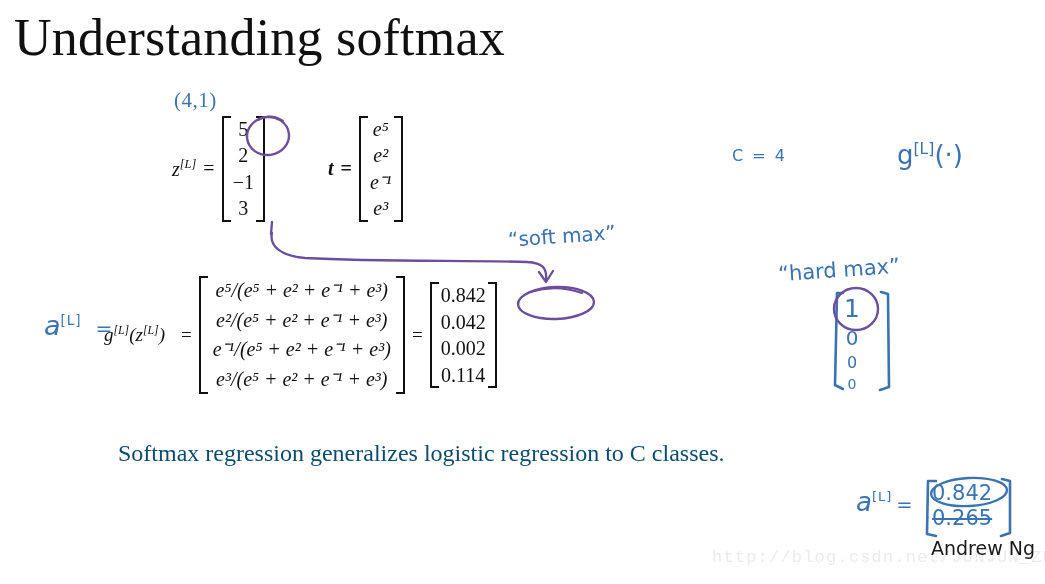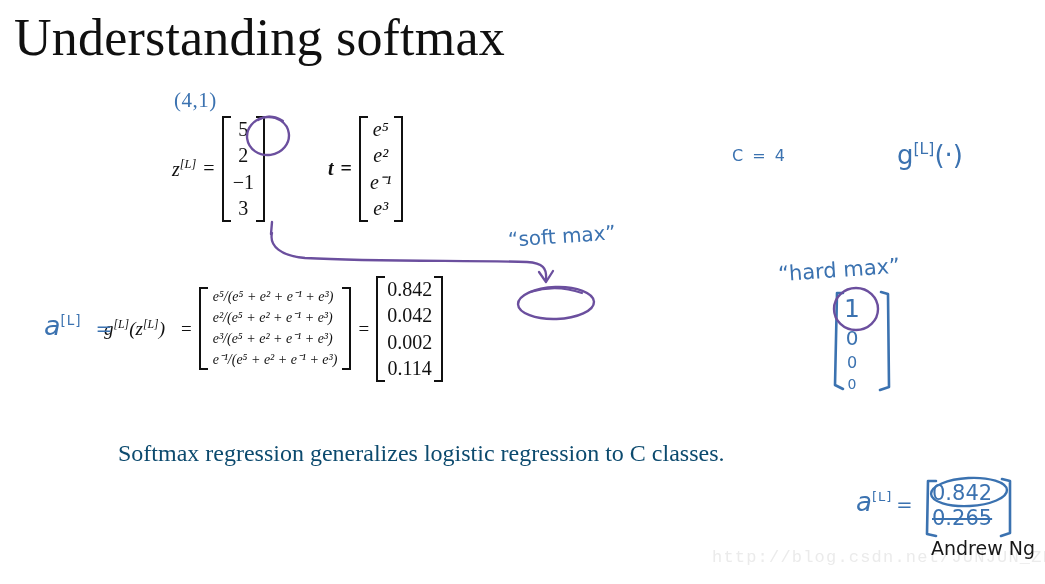--- a/index.html
+++ b/index.html
@@ -96,21 +96,21 @@
   #eq-main {
     position: absolute;
     left: 104px;
     top: 276px;
     font-size: 19px;
     display: flex;
     align-items: center;
   }
   #eq-main .lbl { margin-right: 9px; }
   #eq-main .eqsign { margin: 0 7px; }
-  #eq-main .big .row { font-size: 14px; line-height: 1.48; text-align: left; padding: 0 3px; }
+  #eq-main .big .row { font-size: 20px; line-height: 1.48; text-align: center; padding: 0 3px; }
   #eq-main .res .row { font-size: 20px; line-height: 1.32; }
 
   
   #caption {
     position: absolute;
     left: 118px;
     top: 440px;
     font-size: 24px;
     font-family: "Liberation Serif", serif;
     color: #0c4a6e;
@@ -237,22 +237,22 @@
   </div>
 
   <div id="eq-main" class="math">
     <span class="lbl"><span class="it">g</span><span class="supi">[L]</span><span class="it">(z</span><span class="supi">[L]</span><span class="it">)</span></span>
     <span class="eqsign">=</span>
     <span class="matrix big">
       <span class="brk l"></span>
       <span class="rows">
         <span class="row it">e⁵/(e⁵ + e² + e⁻¹ + e³)</span>
         <span class="row it">e²/(e⁵ + e² + e⁻¹ + e³)</span>
+        <span class="row it">e⁻¹/(e⁵ + e² + e⁻¹ + e³)</span>
         <span class="row it">e³/(e⁵ + e² + e⁻¹ + e³)</span>
-        <span class="row it">e⁻¹/(e⁵ + e² + e⁻¹ + e³)</span>
       </span>
       <span class="brk r"></span>
     </span>
     <span class="eqsign">=</span>
     <span class="matrix res">
       <span class="brk l"></span>
       <span class="rows">
         <span class="row">0.842</span>
         <span class="row">0.042</span>
         <span class="row">0.002</span>

